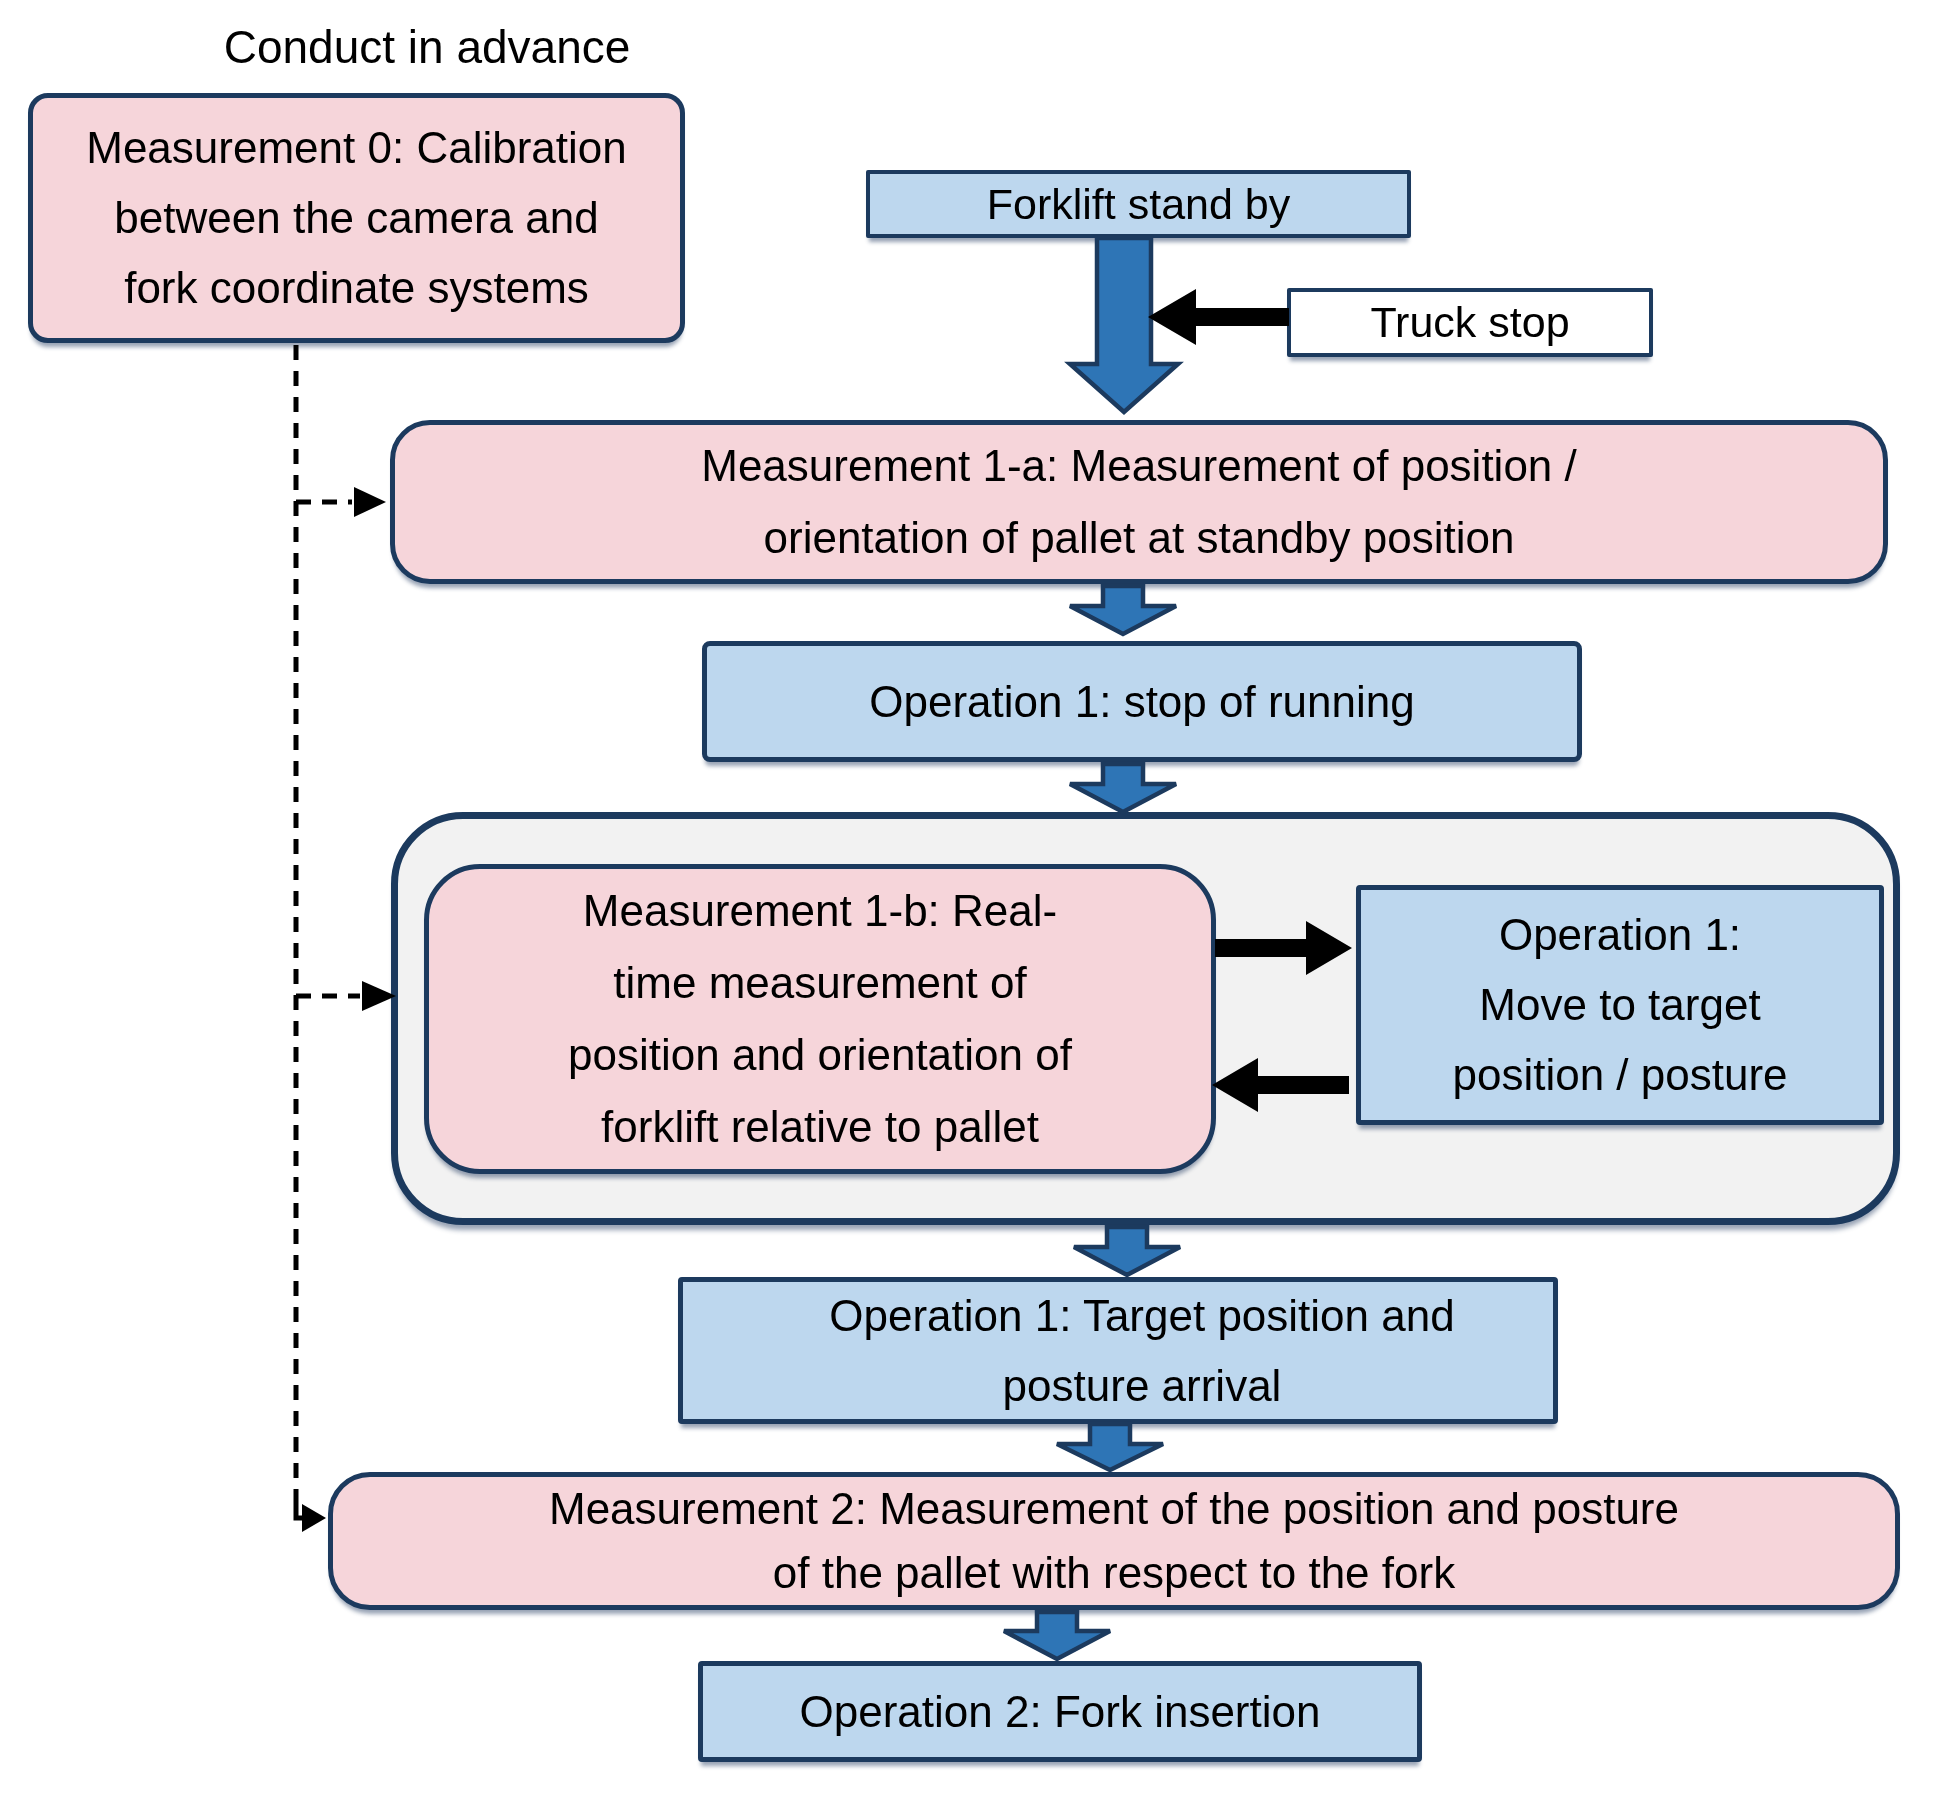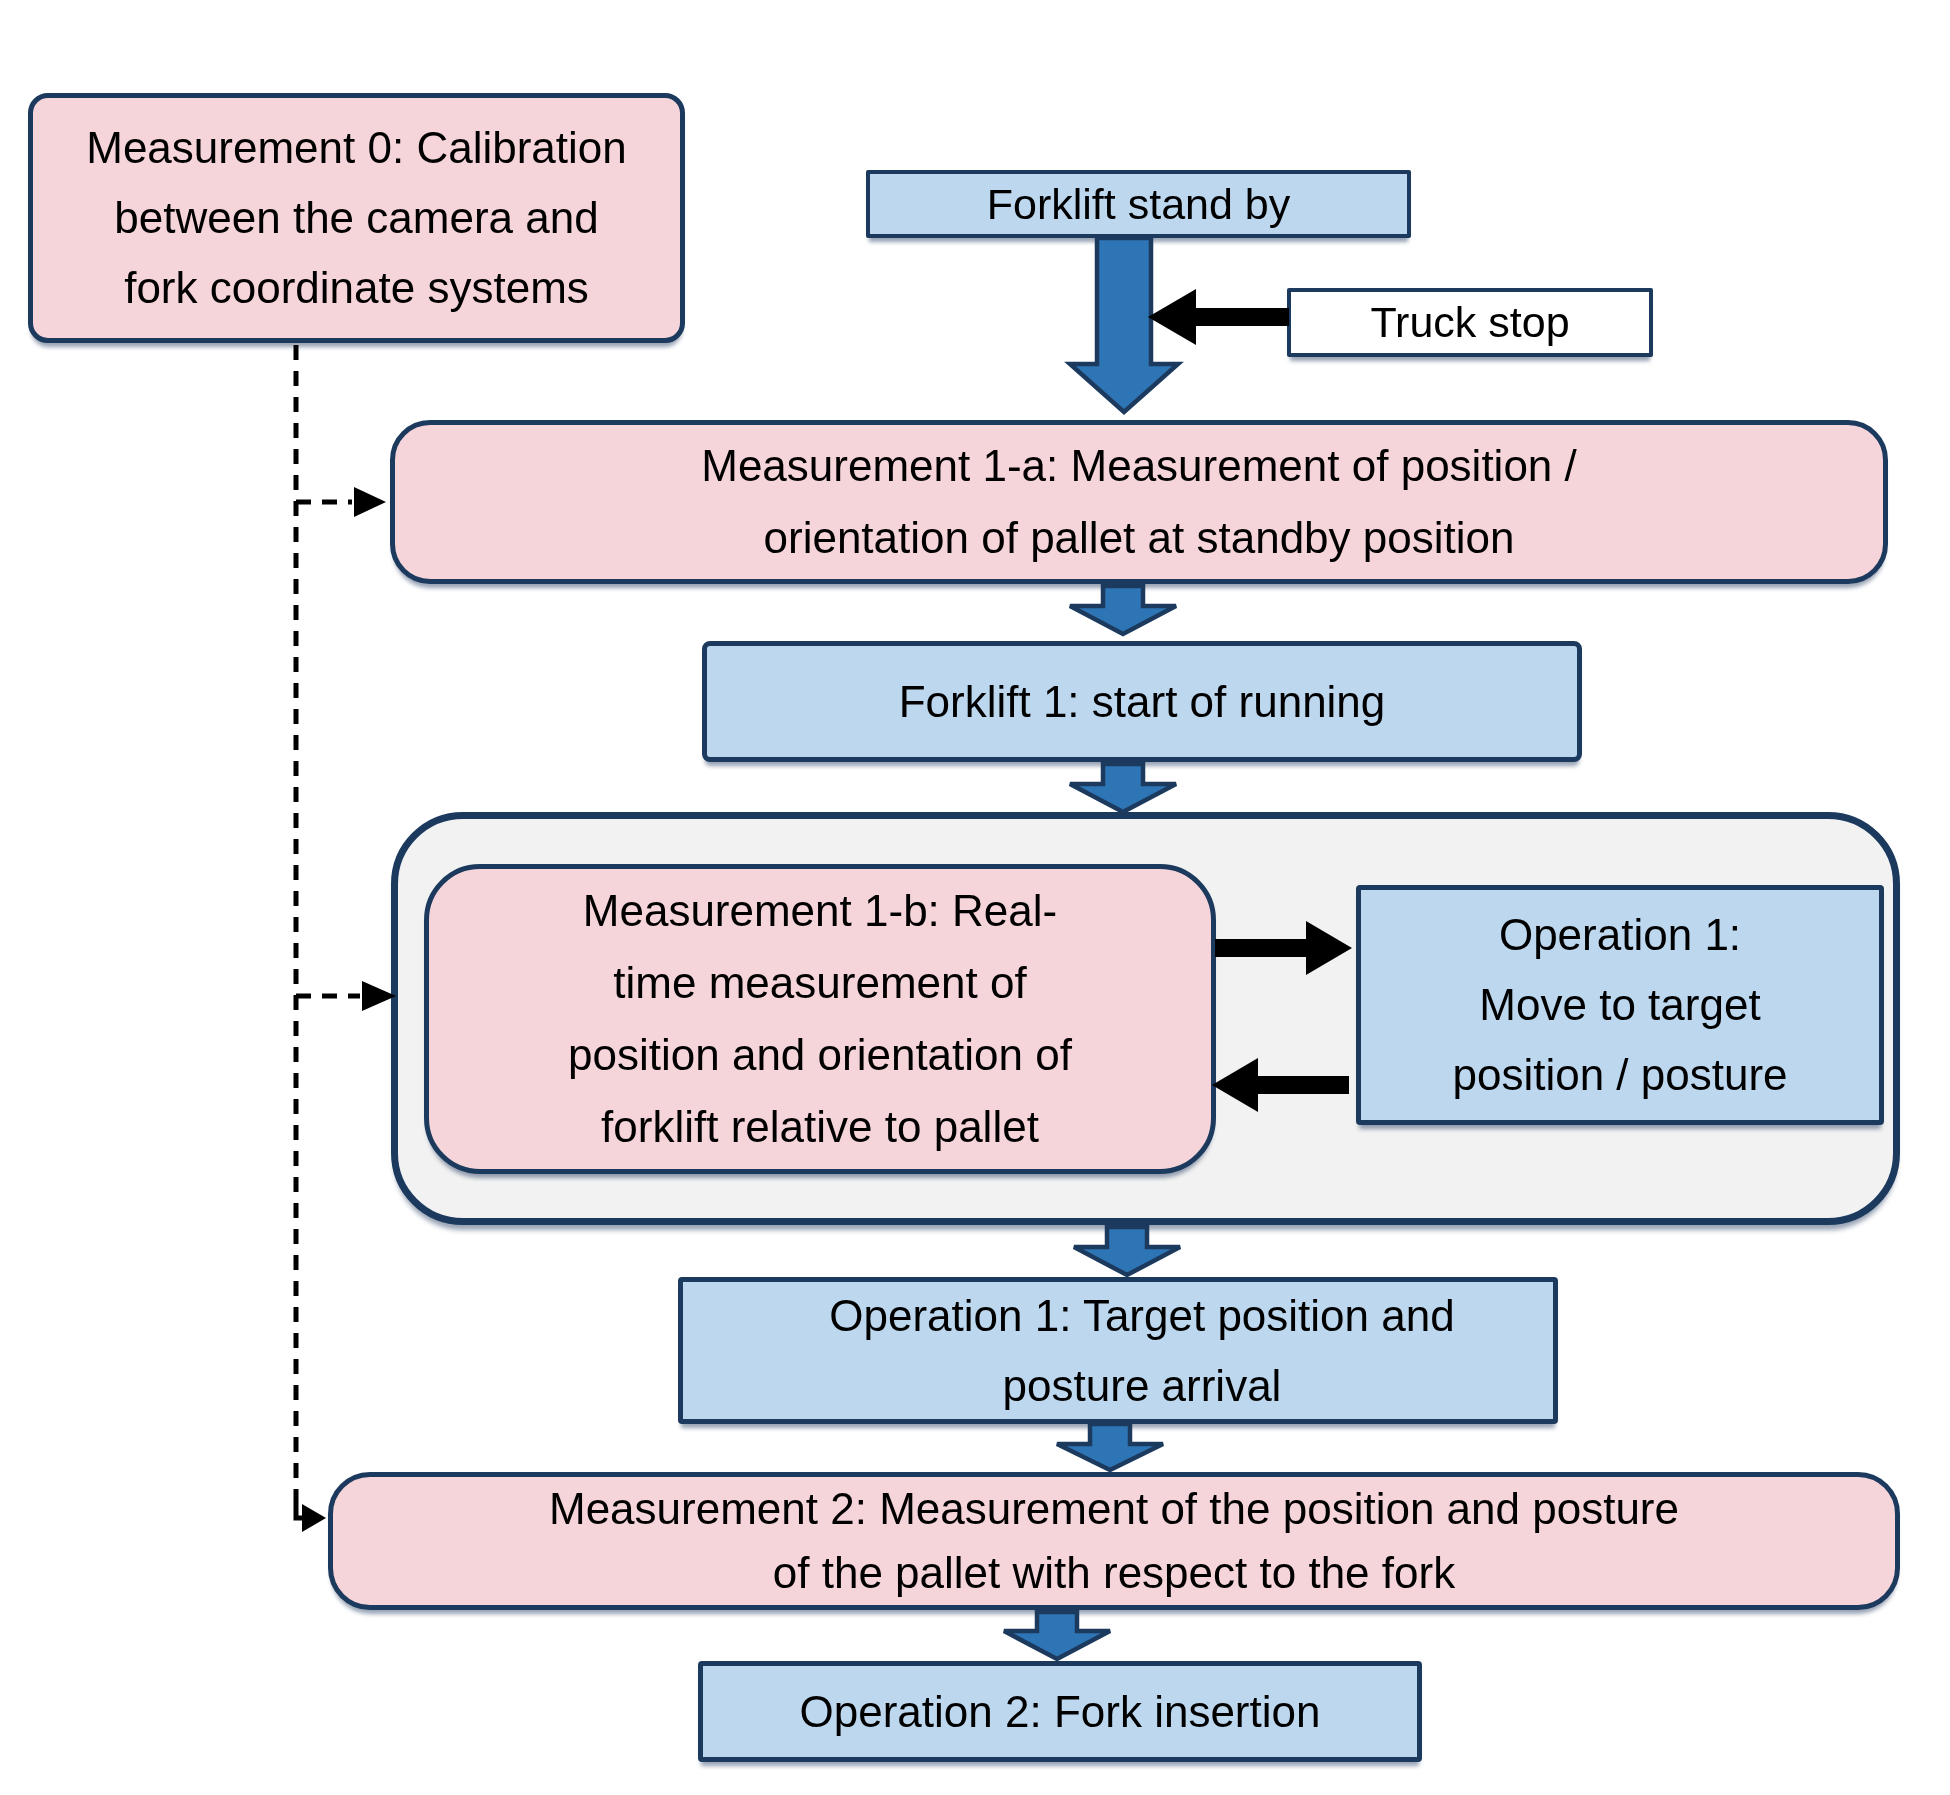--- a/index.html
+++ b/index.html
@@ -62,33 +62,34 @@
   .black-arrow{fill:var(--ink);stroke:none;}
   .dash-line{stroke:var(--ink);stroke-width:5;fill:none;stroke-dasharray:15 11;}
   .solid-line{stroke:var(--ink);stroke-width:5;fill:none;}
   .dash-head{fill:var(--ink);stroke:none;}
 </style>
 </head>
 <body>
 
 <div id="canvas">
 
+  <div id="title">Conduct in advance</div>
 
   <div id="m0" class="node pink">Measurement 0: Calibration
 between the camera and
 fork coordinate systems</div>
 
   <div id="forklift" class="node blue">Forklift stand by</div>
 
   <div id="truck" class="node white">Truck stop</div>
 
   <div id="m1a" class="node pink">Measurement 1-a: Measurement of position /
 orientation of pallet at standby position</div>
 
-  <div id="op1start" class="node blue">Forklift 1: start of running</div>
+  <div id="op1start" class="node blue">Operation 1: stop of running</div>
 
   <div id="container"></div>
 
   <div id="m1b" class="node pink">Measurement 1-b: Real-
 time measurement of
 position and orientation of
 forklift relative to pallet</div>
 
   <div id="op1move" class="node blue">Operation 1:
 Move to target

